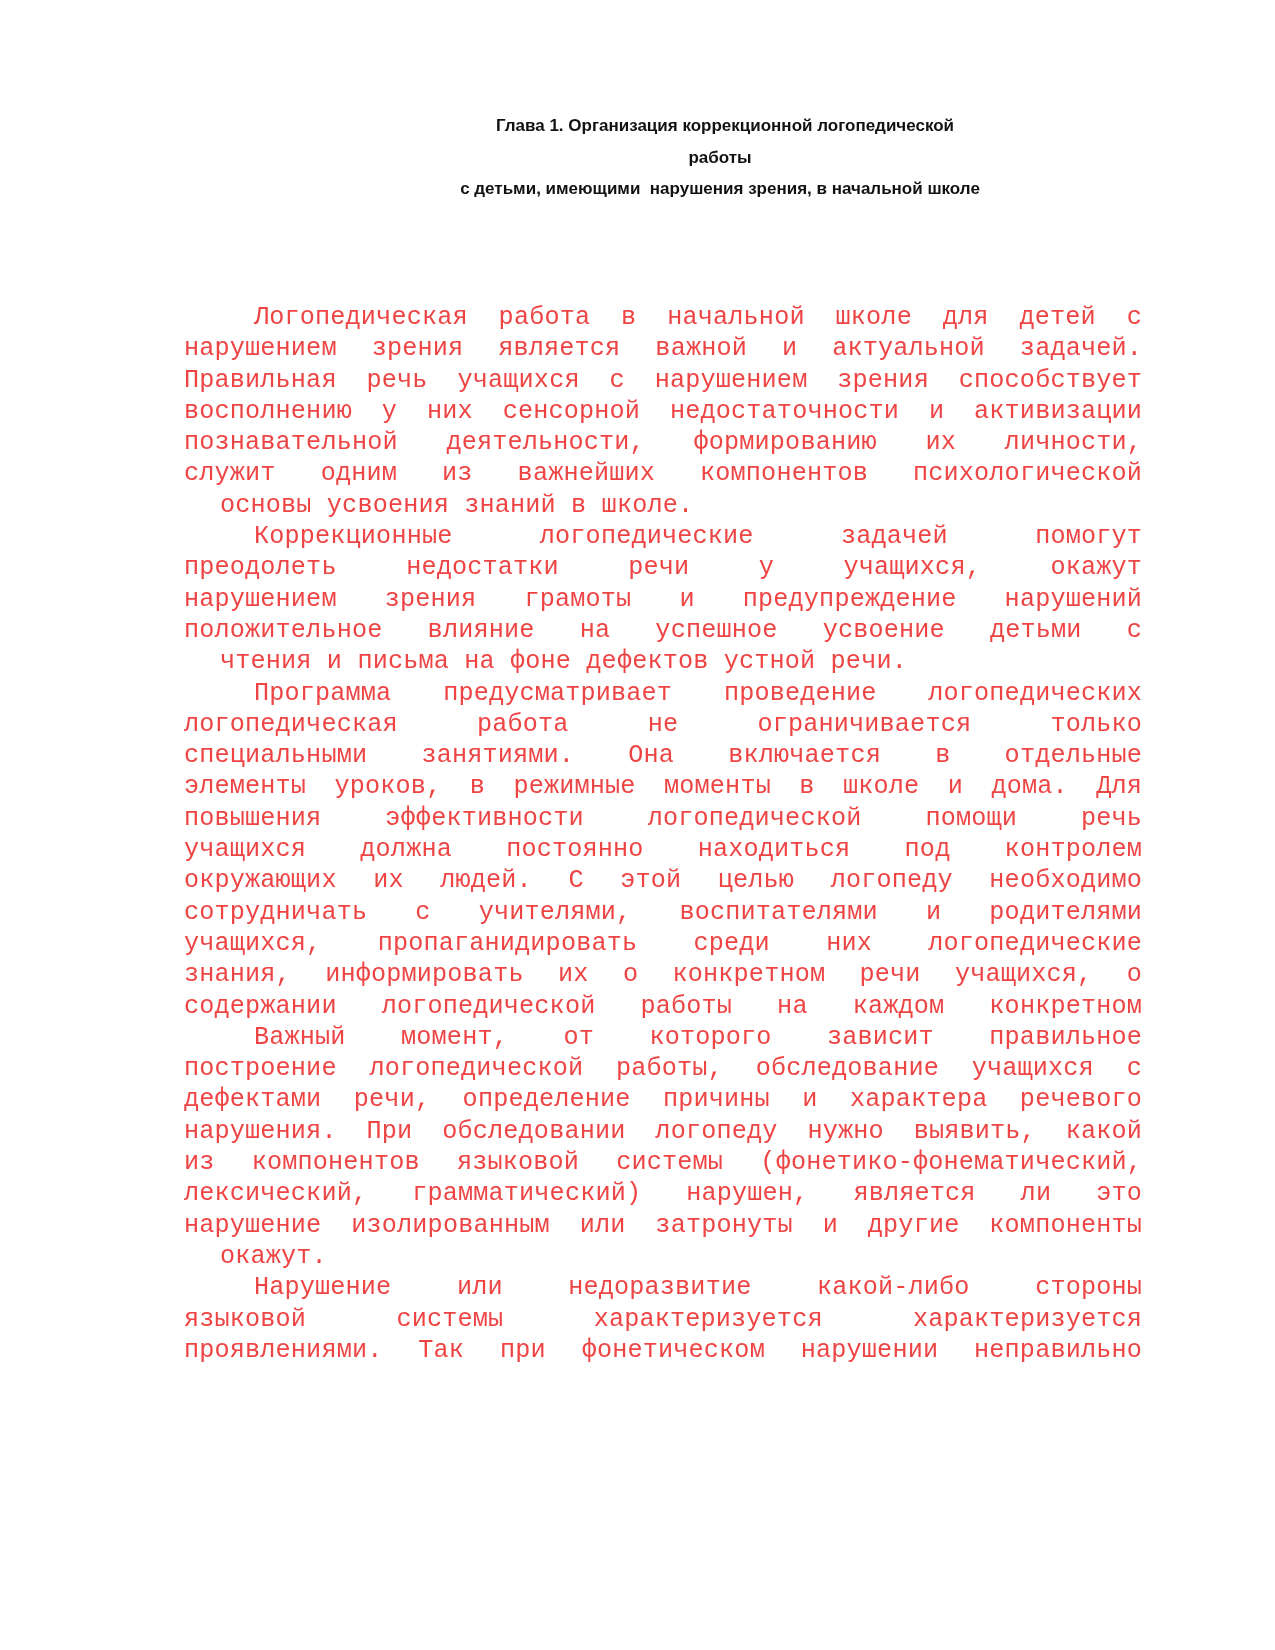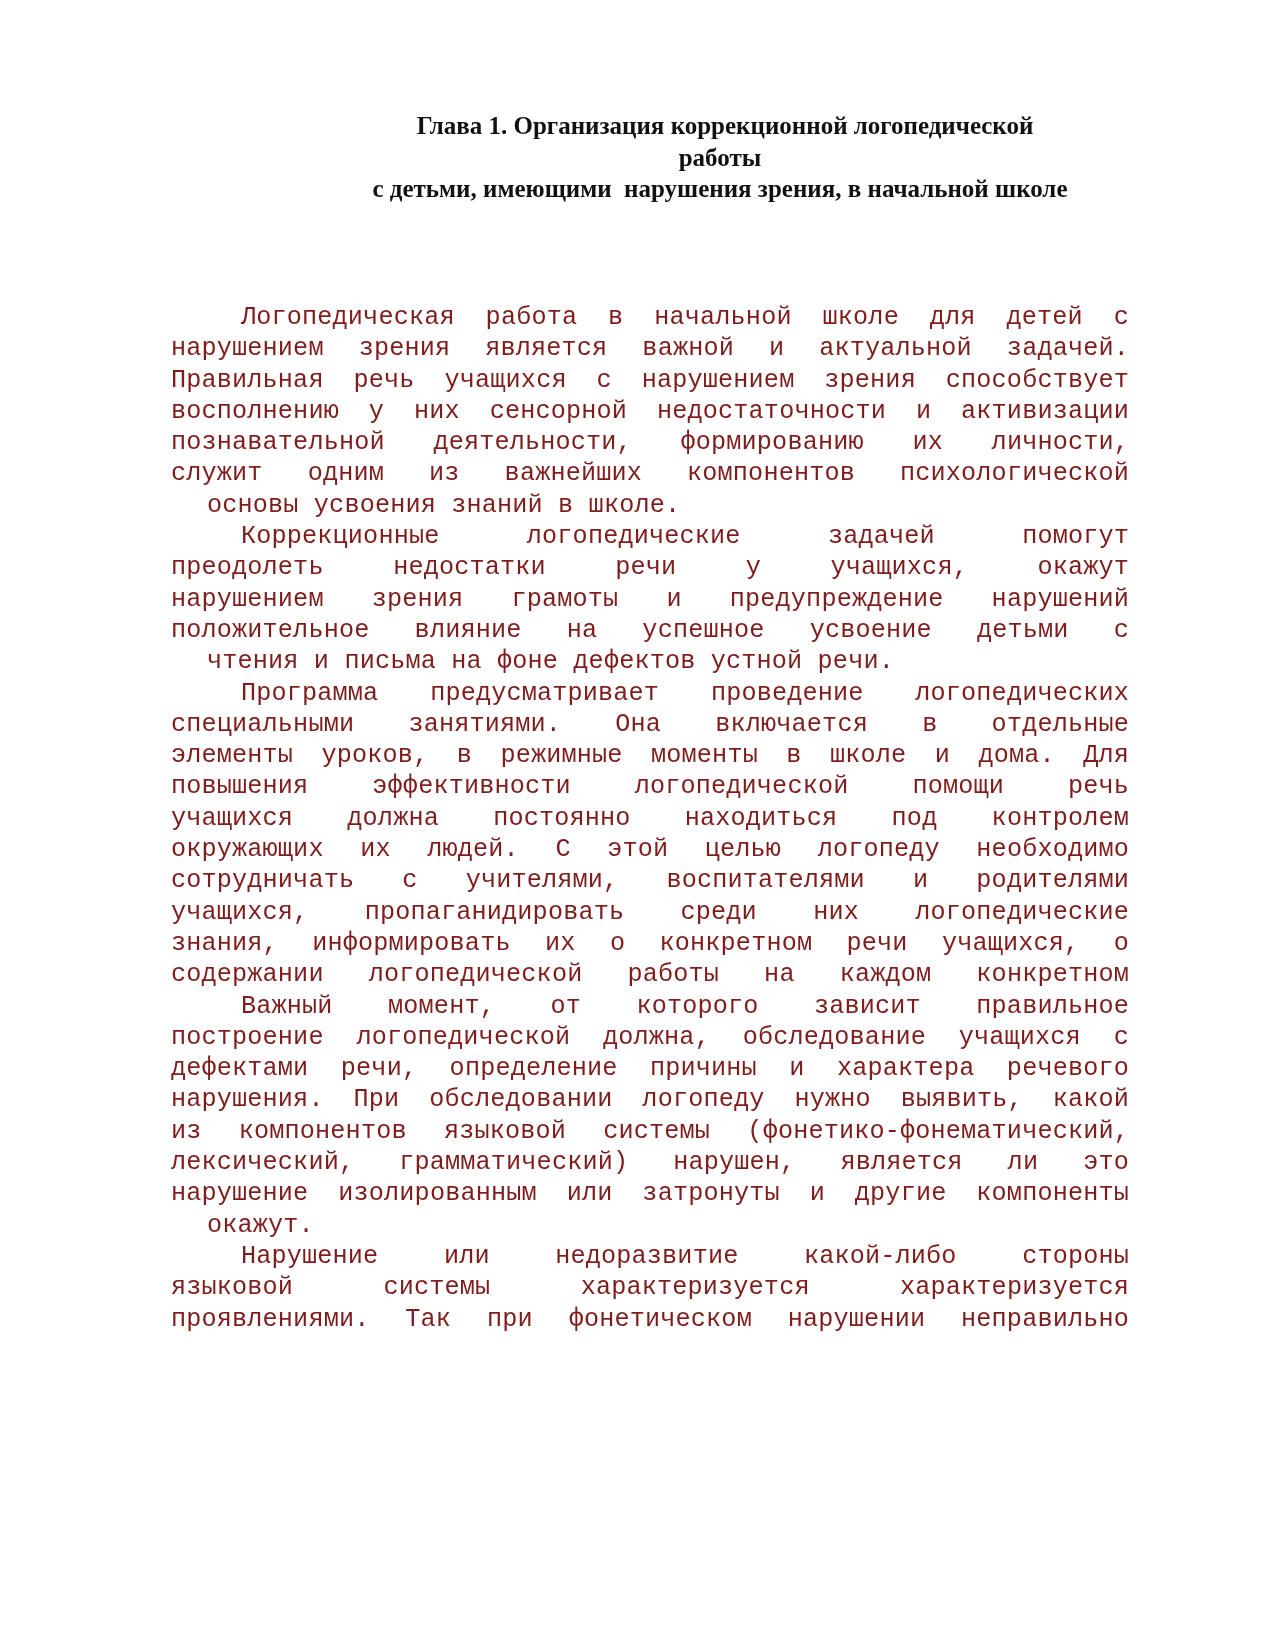--- a/index.html
+++ b/index.html
@@ -20,43 +20,43 @@
       top: 0;
       width: 1275px;
       height: 1650px;
       background: #ffffff;
     }
     .title {
       position: absolute;
       left: 170px;
       width: 1040px;
       top: 110px;
-      font-family: Liberation Serif, serif;
+      font-family: Liberation Sans, sans-serif;
       font-weight: bold;
-      font-size: 25px;
+      font-size: 17px;
       line-height: 31.5px;
       color: #111111;
     }
     .title .tline {
       display: block;
       white-space: pre;
       text-align: center;
     }
     .title .tline.l1 { padding-left: 70px; }
     .title .tline.l2 { padding-left: 60px; }
     .title .tline.l3 { padding-left: 60px; }
     .body {
       position: absolute;
-      left: 171px;
+      left: 184px;
       top: 302px;
       width: 958px;
       font-family: "Liberation Mono", "DejaVu Sans Mono", monospace;
       font-size: 25.2px;
       line-height: 31.3px;
-      color: #7f1d1d;
+      color: #ef4444;
       letter-spacing: 0.15px;
     }
     .line {
       display: block;
       white-space: nowrap;
       text-align: justify;
       text-align-last: justify;
       height: 31.3px;
       overflow: visible;
     }
@@ -89,34 +89,35 @@
     <div>
       <span class="line indent">Коррекционные логопедические задачей помогут</span>
       <span class="line">преодолеть недостатки речи у учащихся, окажут</span>
       <span class="line">нарушением зрения грамоты и предупреждение нарушений</span>
       <span class="line">положительное влияние на успешное усвоение детьми с</span>
       <span class="line last">чтения и письма на фоне дефектов устной речи.</span>
     </div>
 
     <div>
       <span class="line indent">Программа предусматривает проведение логопедических</span>
+      <span class="line">логопедическая работа не ограничивается только</span>
       <span class="line">специальными занятиями. Она включается в отдельные</span>
       <span class="line">элементы уроков, в режимные моменты в школе и дома. Для</span>
       <span class="line">повышения эффективности логопедической помощи речь</span>
       <span class="line">учащихся должна постоянно находиться под контролем</span>
       <span class="line">окружающих их людей. С этой целью логопеду необходимо</span>
       <span class="line">сотрудничать с учителями, воспитателями и родителями</span>
       <span class="line">учащихся, пропаганидировать среди них логопедические</span>
       <span class="line">знания, информировать их о конкретном речи учащихся, о</span>
       <span class="line">содержании логопедической работы на каждом конкретном</span>
     </div>
 
     <div>
       <span class="line indent">Важный момент, от которого зависит правильное</span>
-      <span class="line">построение логопедической должна, обследование учащихся с</span>
+      <span class="line">построение логопедической работы, обследование учащихся с</span>
       <span class="line">дефектами речи, определение причины и характера речевого</span>
       <span class="line">нарушения. При обследовании логопеду нужно выявить, какой</span>
       <span class="line">из компонентов языковой системы (фонетико-фонематический,</span>
       <span class="line">лексический, грамматический) нарушен, является ли это</span>
       <span class="line">нарушение изолированным или затронуты и другие компоненты</span>
       <span class="line last">окажут.</span>
     </div>
 
     <div>
       <span class="line indent">Нарушение или недоразвитие какой-либо стороны</span>

